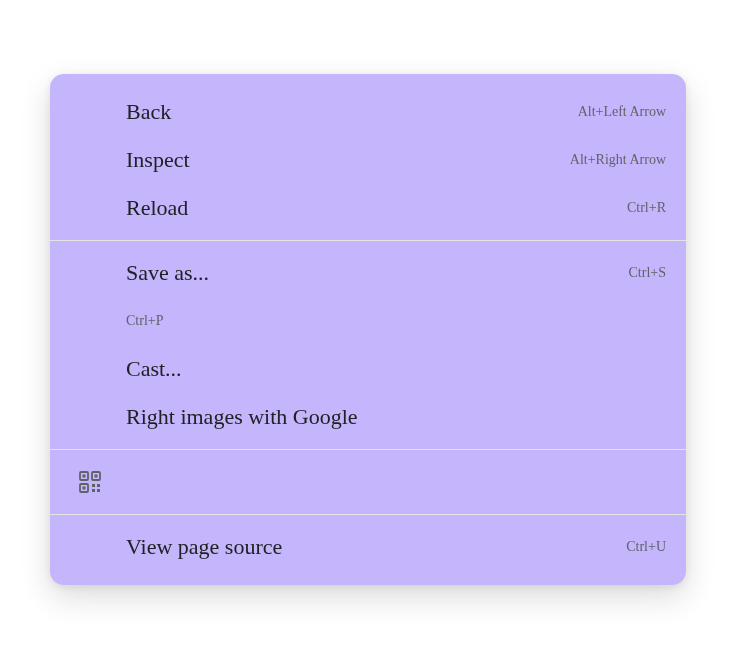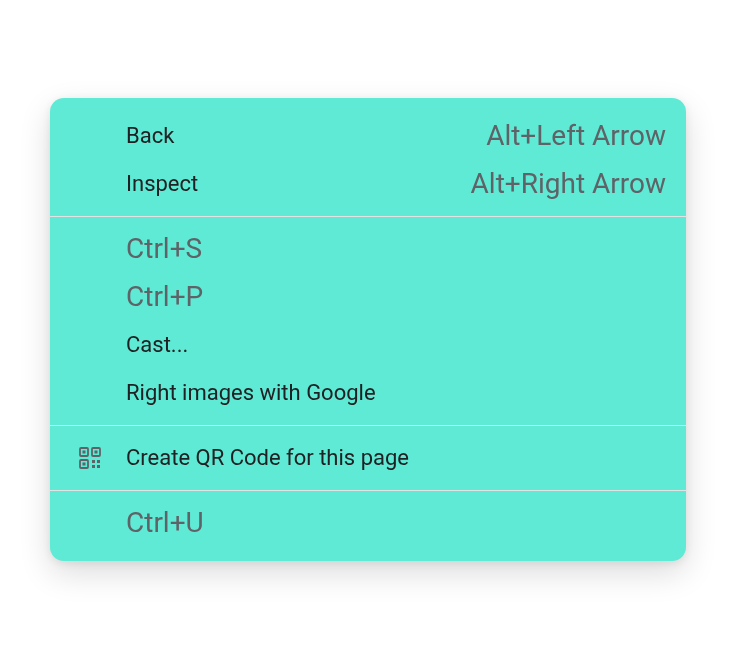--- a/index.html
+++ b/index.html
@@ -6,25 +6,26 @@
     html, body { width: 736px; height: 658px; }
     body {
       font-family: -apple-system, BlinkMacSystemFont, "Segoe UI", Roboto, Arial, sans-serif;
       background: #ffffff;
       display: flex;
       align-items: center;
       justify-content: center;
     }
     .context-menu {
       width: 636px;
-      background: #5eead4;
+      background: #c4b5fd;
       border-radius: 14px;
       box-shadow: 0 12px 32px rgba(0,0,0,0.14), 0 2px 8px rgba(0,0,0,0.08);
       padding: 14px 0;
       overflow: hidden;
+      font-family: Liberation Serif, serif;
     }
     .menu-item {
       display: flex;
       align-items: center;
       height: 48px;
       padding: 0 20px 0 20px;
       font-size: 22px;
       color: #202124;
       cursor: default;
       gap: 16px;
@@ -38,21 +39,21 @@
       flex-shrink: 0;
     }
     .label {
       flex: 1;
       text-align: left;
       color: #202124;
       font-weight: 400;
     }
     .shortcut {
       color: #5f6368;
-      font-size: 28px;
+      font-size: 14px;
       font-weight: 400;
       text-align: right;
     }
     .separator {
       height: 1px;
       background: #e3e3e3;
       margin: 8px 0;
     }
     .qr-icon {
       width: 24px;
@@ -67,25 +68,31 @@
   <div class="menu-item">
     <span class="icon-slot"></span>
     <span class="label">Back</span>
     <span class="shortcut">Alt+Left Arrow</span>
   </div>
   <div class="menu-item">
     <span class="icon-slot"></span>
     <span class="label">Inspect</span>
     <span class="shortcut">Alt+Right Arrow</span>
   </div>
+  <div class="menu-item">
+    <span class="icon-slot"></span>
+    <span class="label">Reload</span>
+    <span class="shortcut">Ctrl+R</span>
+  </div>
 
   <div class="separator"></div>
 
   <div class="menu-item">
     <span class="icon-slot"></span>
+    <span class="label">Save as...</span>
     <span class="shortcut">Ctrl+S</span>
   </div>
   <div class="menu-item">
     <span class="icon-slot"></span>
     <span class="shortcut">Ctrl+P</span>
   </div>
   <div class="menu-item">
     <span class="icon-slot"></span>
     <span class="label">Cast...</span>
     <span class="shortcut"></span>
@@ -106,24 +113,24 @@
         <rect x="14" y="2" width="8" height="8" rx="1"></rect>
         <rect x="16.5" y="4.5" width="3" height="3" fill="#5f6368" stroke="none"></rect>
         <rect x="2" y="14" width="8" height="8" rx="1"></rect>
         <rect x="4.5" y="16.5" width="3" height="3" fill="#5f6368" stroke="none"></rect>
         <rect x="14" y="14" width="3" height="3" fill="#5f6368" stroke="none"></rect>
         <rect x="19" y="14" width="3" height="3" fill="#5f6368" stroke="none"></rect>
         <rect x="14" y="19" width="3" height="3" fill="#5f6368" stroke="none"></rect>
         <rect x="19" y="19" width="3" height="3" fill="#5f6368" stroke="none"></rect>
       </svg>
     </span>
-    <span class="label">Create QR Code for this page</span>
     <span class="shortcut"></span>
   </div>
 
   <div class="separator"></div>
 
   <div class="menu-item">
     <span class="icon-slot"></span>
+    <span class="label">View page source</span>
     <span class="shortcut">Ctrl+U</span>
   </div>
 
 </div>
 
 </body></html>

